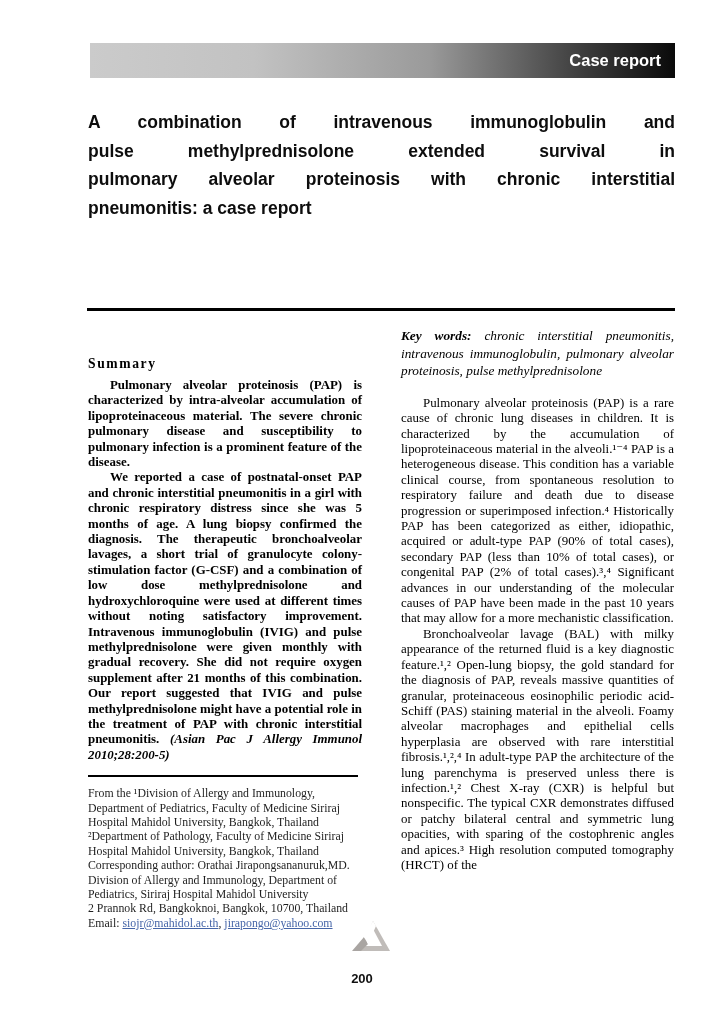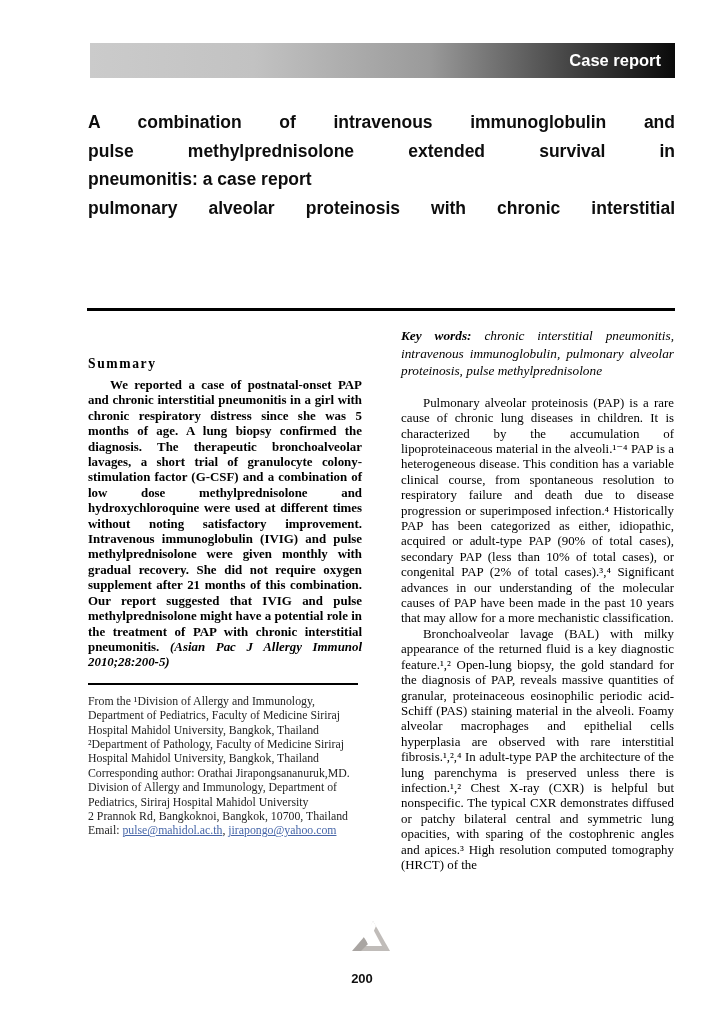--- a/index.html
+++ b/index.html
@@ -109,42 +109,43 @@
 
 <div class="page">
 
   <div class="banner">
     <span>Case report</span>
   </div>
 
   <div class="title">
     <div class="title-line">A combination of intravenous immunoglobulin and</div>
     <div class="title-line">pulse methylprednisolone extended survival in</div>
+    <div class="title-line">pulmonary alveolar proteinosis with chronic interstitial</div>
     <div class="title-line last">pneumonitis: a case report</div>
-    <div class="title-line">pulmonary alveolar proteinosis with chronic interstitial</div>
   </div>
 
 
   <div class="rule-main"></div>
 
   <div class="col-left">
     <h2 class="heading summary-heading">Summary</h2>
+    <p class="body summary-text">Pulmonary alveolar proteinosis (PAP) is characterized by intra-alveolar accumulation of lipoproteinaceous material. The severe chronic pulmonary disease and susceptibility to pulmonary infection is a prominent feature of the disease.</p>
     <p class="body summary-text"><span>We reported a case of postnatal-onset PAP and chronic interstitial pneumonitis in a girl with chronic respiratory distress since she was 5 months of age. A lung biopsy confirmed the diagnosis. The therapeutic bronchoalveolar lavages, a short trial of granulocyte colony-stimulation factor (G-CSF) and a combination of low dose methylprednisolone and hydroxychloroquine were used at different times without noting satisfactory improvement. Intravenous immunoglobulin (IVIG) and pulse methylprednisolone were given monthly with gradual recovery. She did not require oxygen supplement after 21 months of this combination. Our report suggested that IVIG and pulse methylprednisolone might have a potential role in the treatment of PAP with chronic interstitial pneumonitis. </span><span class="citation">(Asian Pac J Allergy Immunol 2010;28:200-5)</span></p>
 
     <div class="fn-divider"></div>
     <div class="footnote">From the ¹Division of Allergy and Immunology,
 Department of Pediatrics, Faculty of Medicine Siriraj
 Hospital Mahidol University, Bangkok, Thailand
 ²Department of Pathology, Faculty of Medicine Siriraj
 Hospital Mahidol University, Bangkok, Thailand
 Corresponding author: Orathai Jirapongsananuruk,MD.
 Division of Allergy and Immunology, Department of
 Pediatrics, Siriraj Hospital Mahidol University
 2 Prannok Rd, Bangkoknoi, Bangkok, 10700, Thailand</div>
-    <div class="email-line"><span>Email: </span><a class="email-link" href="#">pulse@mahidol.ac.th</a><span>, </span><a class="email-link" href="#">jirapongo@yahoo.com</a></div>
+    <div class="email-line"><span>Email: </span><a class="email-link" href="#">siojr@mahidol.ac.th</a><span>, </span><a class="email-link" href="#">jirapongo@yahoo.com</a></div>
   </div>
 
   <div class="col-right">
     <p class="keywords"><span class="kw-label">Key words:</span><span> chronic interstitial pneumonitis, intravenous immunoglobulin, pulmonary alveolar proteinosis, pulse methylprednisolone</span></p>
     <p class="body">Pulmonary alveolar proteinosis (PAP) is a rare cause of chronic lung diseases in children. It is characterized by the accumulation of lipoproteinaceous material in the alveoli.¹⁻⁴ PAP is a heterogeneous disease. This condition has a variable clinical course, from spontaneous resolution to respiratory failure and death due to disease progression or superimposed infection.⁴ Historically PAP has been categorized as either, idiopathic, acquired or adult-type PAP (90% of total cases), secondary PAP (less than 10% of total cases), or congenital PAP (2% of total cases).³,⁴ Significant advances in our understanding of the molecular causes of PAP have been made in the past 10 years that may allow for a more mechanistic classification.</p>
     <p class="body">Bronchoalveolar lavage (BAL) with milky appearance of the returned fluid is a key diagnostic feature.¹,² Open-lung biopsy, the gold standard for the diagnosis of PAP, reveals massive quantities of granular, proteinaceous eosinophilic periodic acid-Schiff (PAS) staining material in the alveoli. Foamy alveolar macrophages and epithelial cells hyperplasia are observed with rare interstitial fibrosis.¹,²,⁴ In adult-type PAP the architecture of the lung parenchyma is preserved unless there is infection.¹,² Chest X-ray (CXR) is helpful but nonspecific. The typical CXR demonstrates diffused or patchy bilateral central and symmetric lung opacities, with sparing of the costophrenic angles and apices.³ High resolution computed tomography (HRCT) of the</p>
   </div>
 
   <div class="footer-logo">
     <svg width="40" height="34" viewBox="0 0 40 34" xmlns="http://www.w3.org/2000/svg">

